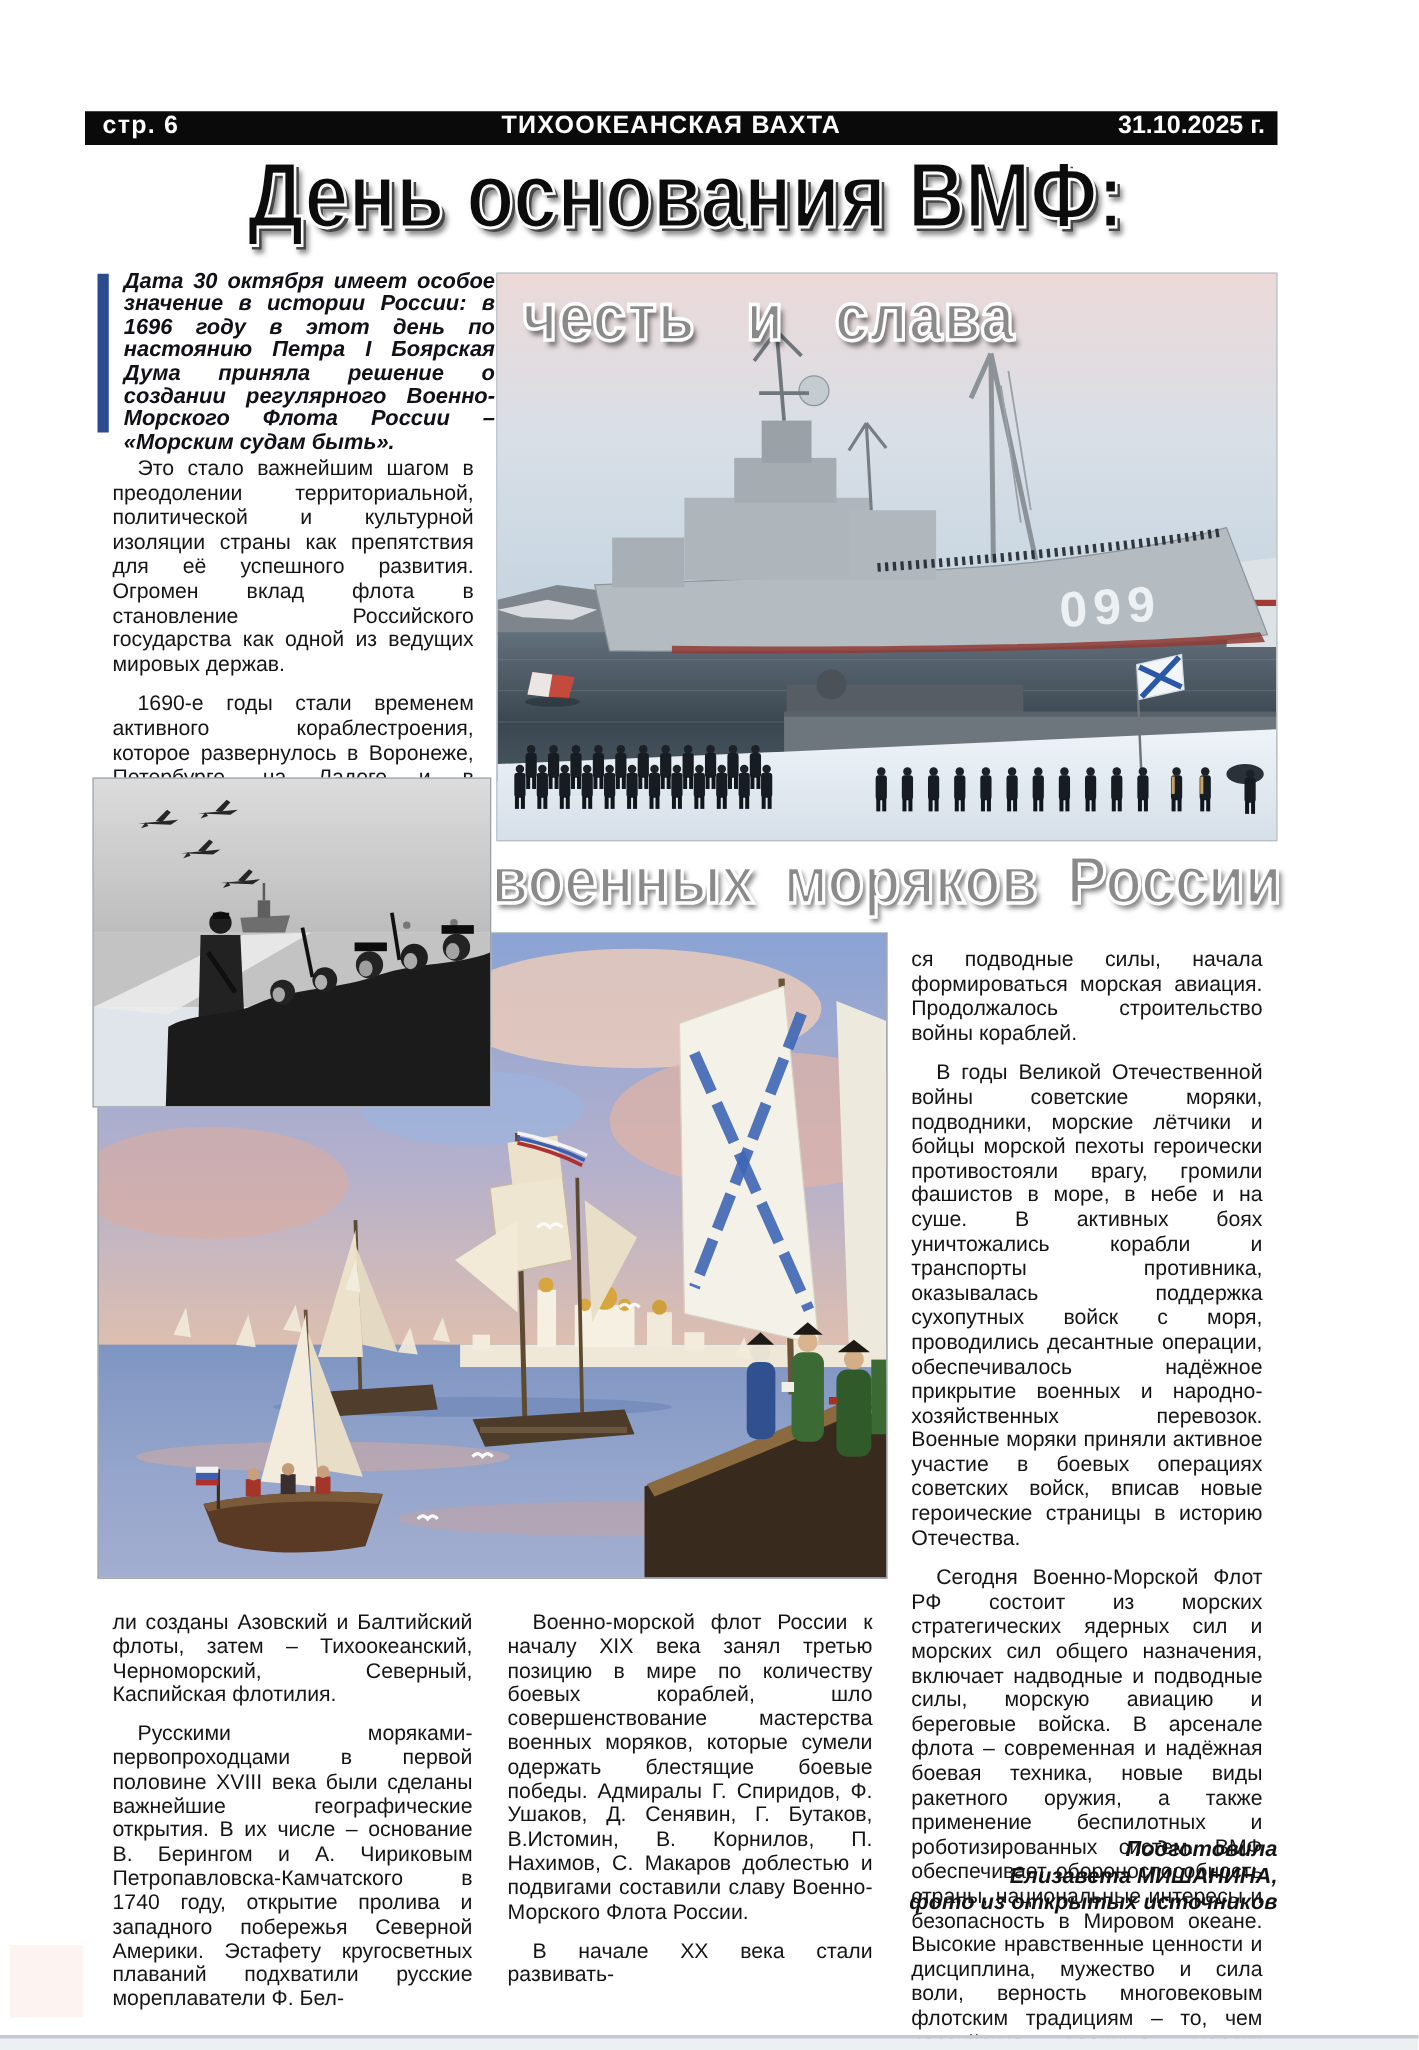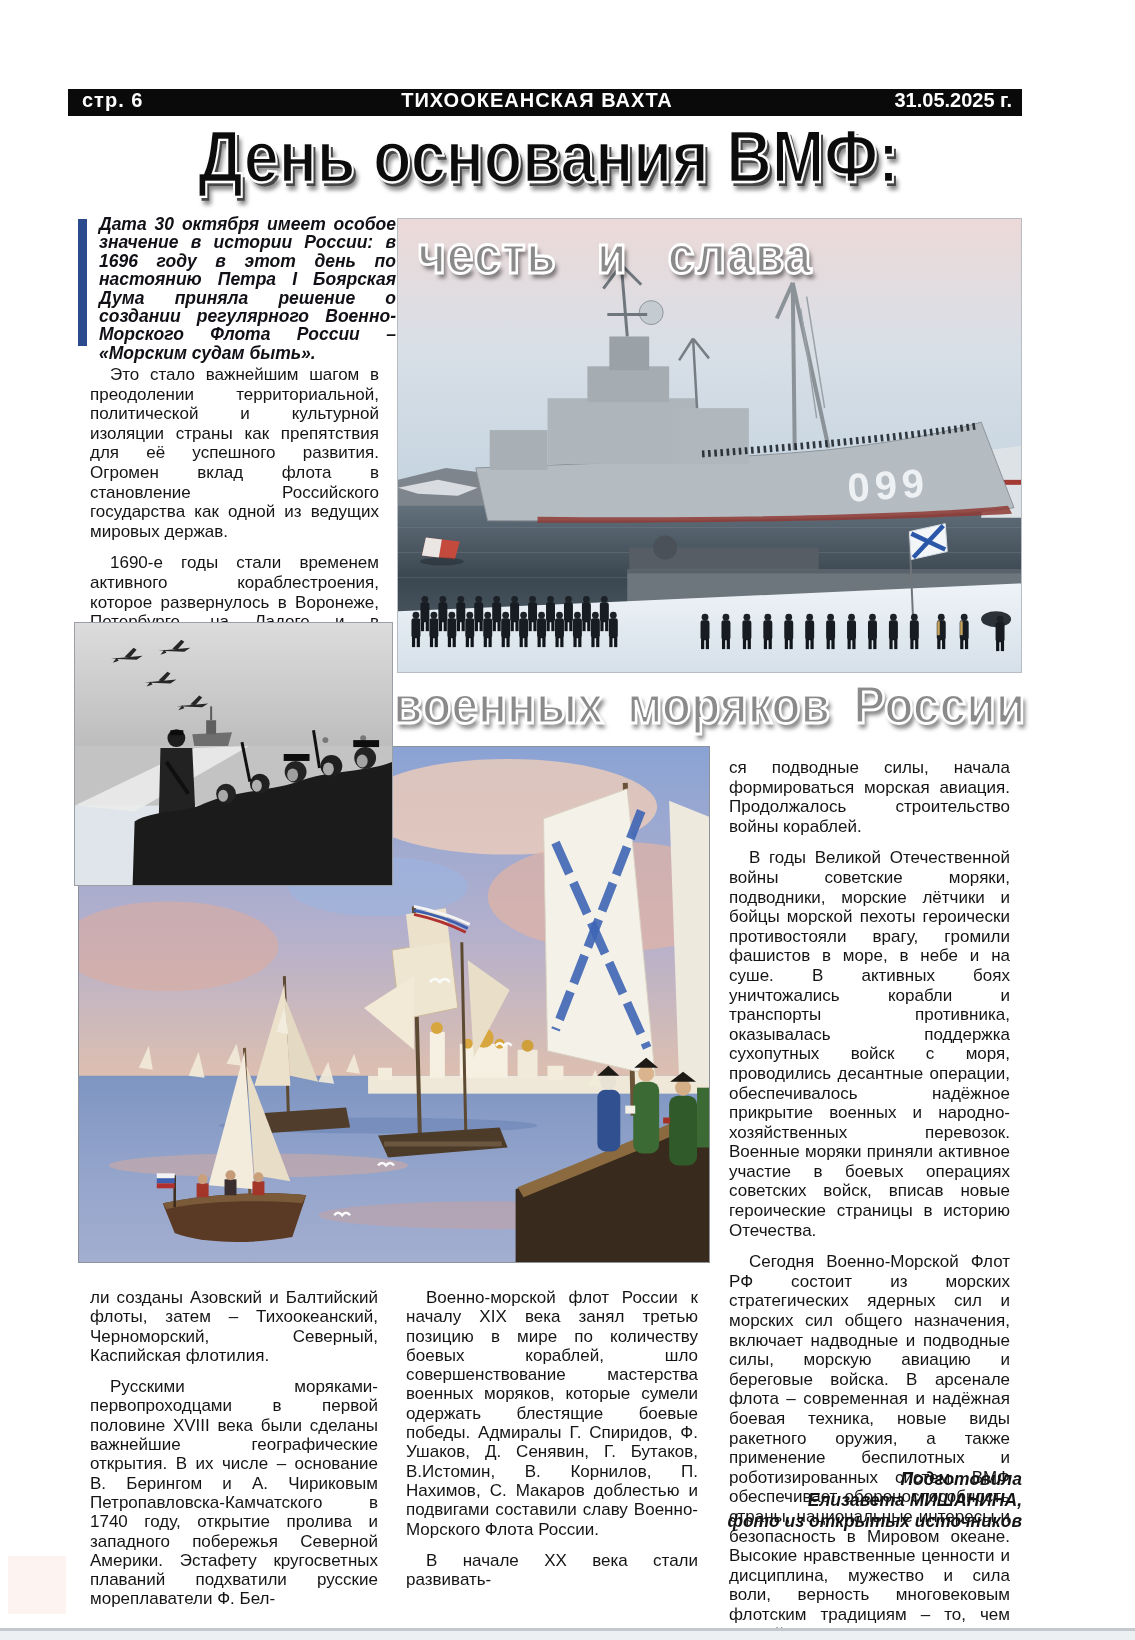--- a/index.html
+++ b/index.html
@@ -57,21 +57,21 @@
   .scan-spot{left:8px;top:1556px;width:58px;height:58px;background:#fdf4f2;}
 </style>
 </head>
 <body>
 
 <div class="page">
 
   <div class="abs header-bar">
     <span class="pg">стр. 6</span>
     <span class="ttl">ТИХООКЕАНСКАЯ ВАХТА</span>
-    <span class="dt">31.05.2025 г.</span>
+    <span class="dt">31.10.2025 г.</span>
   </div>
 
   <div class="abs headline-main">День основания ВМФ:</div>
 
   <div class="abs lead-wrap">
     <div class="lead-bar"></div>
     <p class="lead-text">Дата 30 октября имеет особое значение в истории России: в 1696 году в этот день по настоянию Петра I Боярская Дума приняла решение о создании регулярного Военно-Морского Флота России – «Морским судам быть».</p>
   </div>
 
   <div class="abs bodycol col-left-top">

